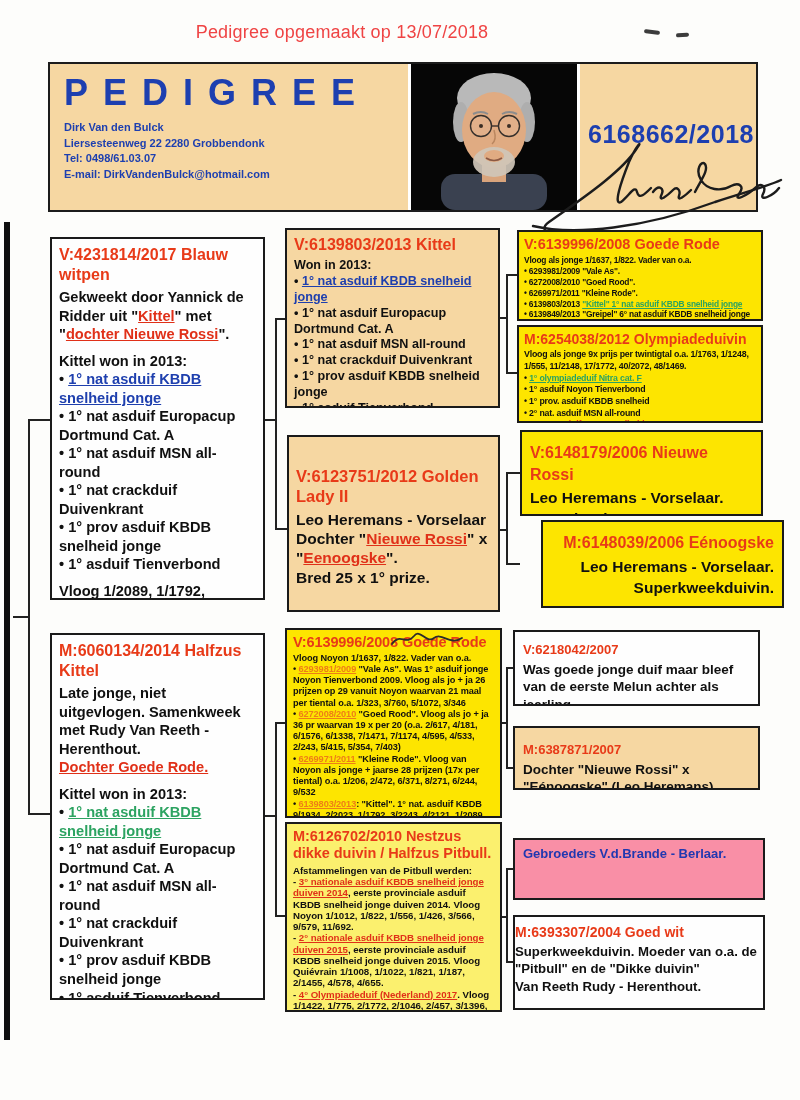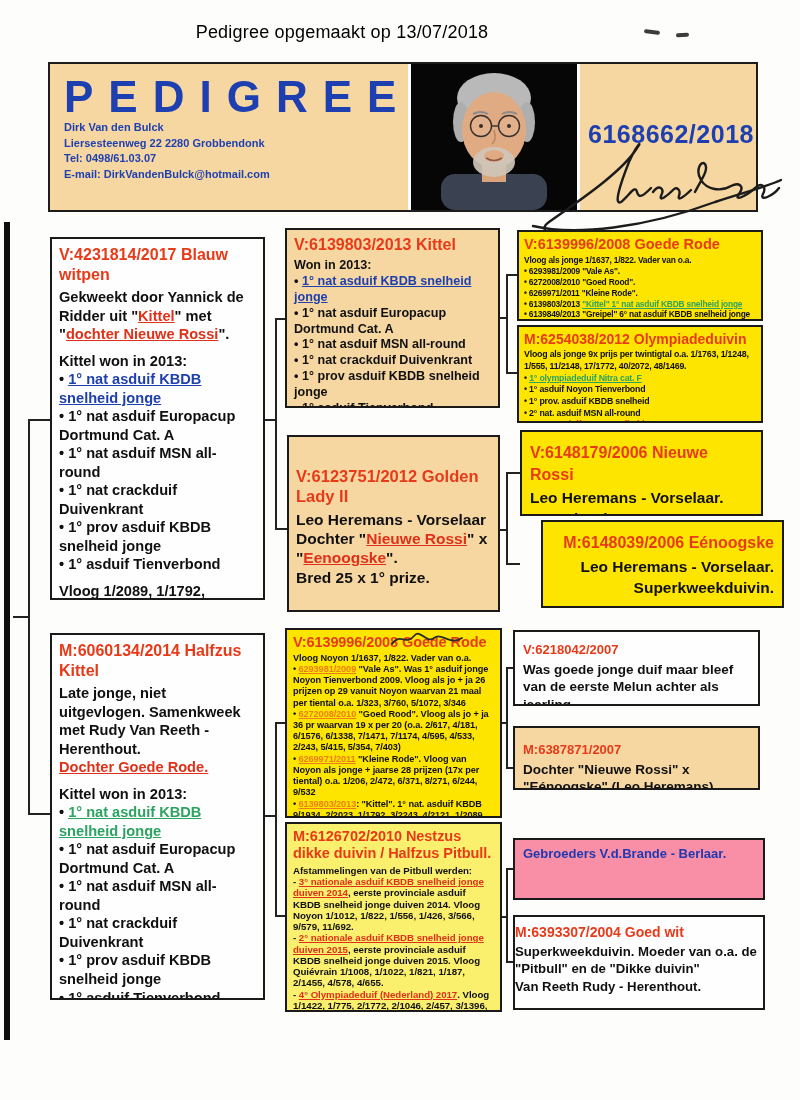--- a/index.html
+++ b/index.html
@@ -5,30 +5,30 @@
   html,body{margin:0;padding:0;}
   body{
     width:800px;height:1100px;position:relative;background:#fdfdfb;
     font-family:"Liberation Sans","DejaVu Sans",sans-serif;
     -webkit-font-smoothing:antialiased;overflow:hidden;
   }
   .abs{position:absolute;box-sizing:border-box;}
   
   .page-title{
     left:0;top:22px;width:668px;text-align:center;
-    font-size:18px;color:#000000;font-weight:500;letter-spacing:.2px;padding-left:16px;
+    font-size:18px;color:#ef4444;font-weight:500;letter-spacing:.2px;padding-left:16px;
   }
   
   .header-box{
     left:48px;top:62px;width:710px;height:150px;
     background:#f6d7a2;border:2px solid #1c1c1c;
   }
   .brand{
     position:absolute;left:14px;top:8px;
-    color:#1d3fb0;font-weight:bold;font-size:44px;letter-spacing:15px;
+    color:#1d3fb0;font-weight:bold;font-size:36px;letter-spacing:15px;
   }
   .owner-lines{
     position:absolute;left:14px;top:56px;color:#1d3fb0;font-weight:bold;
     font-size:11px;line-height:1.42;
   }
   .photo{
     left:408px;top:64px;width:172px;height:146px;background:#050505;
     border-left:3px solid #fff;border-right:3px solid #fff;
   }
   .ring-number{

